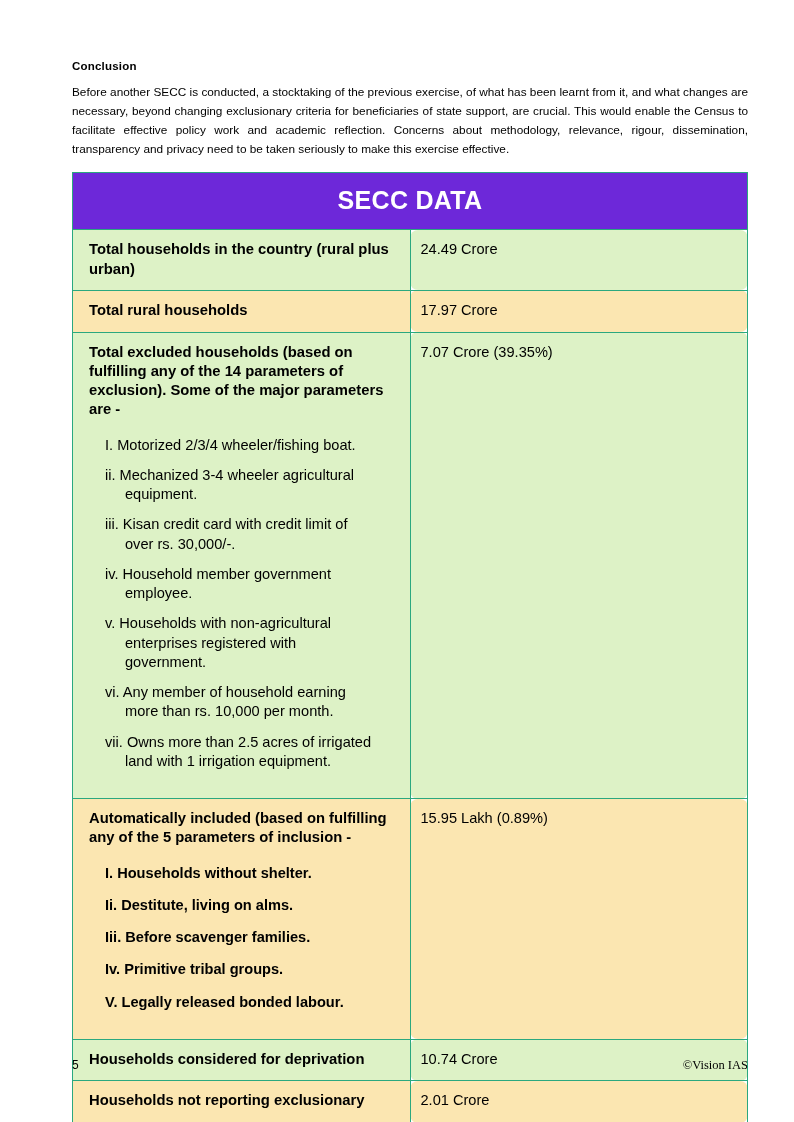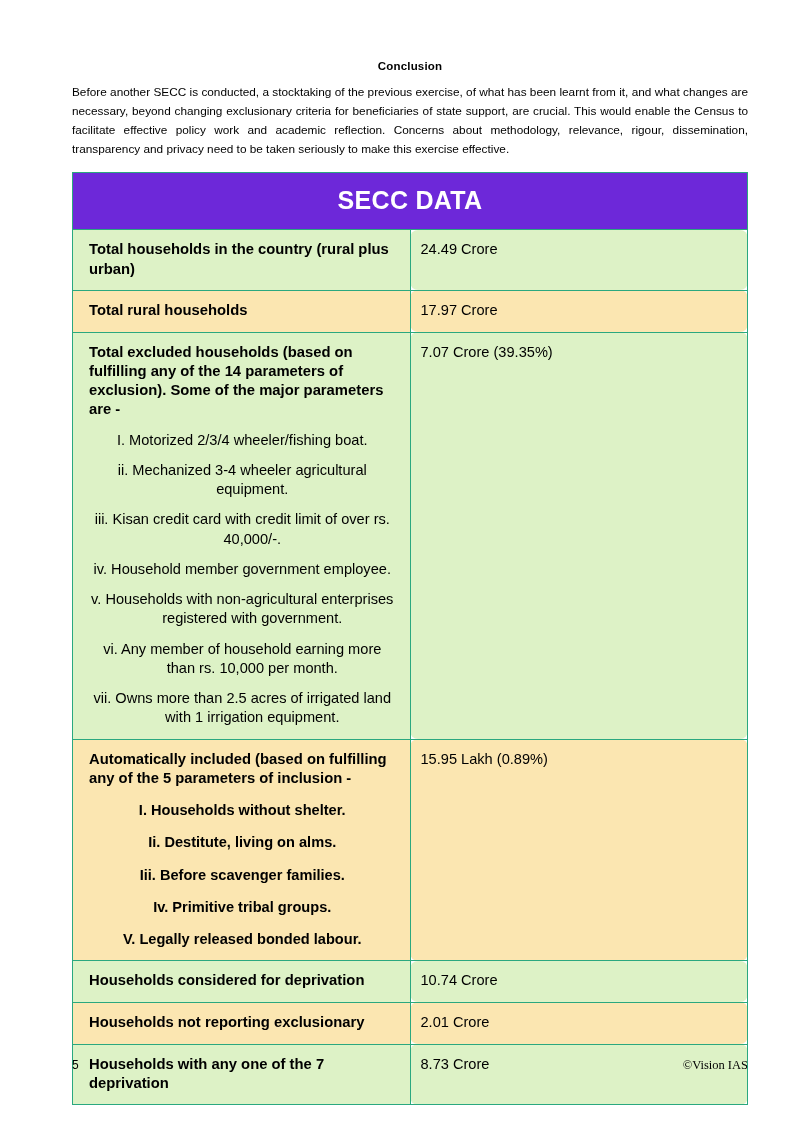--- a/index.html
+++ b/index.html
@@ -20,21 +20,20 @@
     width: 794px;
     height: 1122px;
     box-sizing: border-box;
     padding: 60px 46px 0 72px;
   }
   .section-heading {
     font-size: 11.5px;
     font-weight: bold;
     letter-spacing: 0.2px;
     margin: 0 0 11px 0;
-    text-align: center;
   }
   .intro-para {
     font-size: 11.8px;
     line-height: 1.62;
     text-align: justify;
     margin: 0 0 13px 0;
     padding-right: 0px;
   }
   
   .secc-table {
@@ -72,24 +71,23 @@
   .row-green td { background: #ddf2c6; }
   .row-cream td { background: #fbe6b1; }
 
   .lbl-bold {
     font-size: 14.8px;
     font-weight: bold;
     line-height: 1.3;
     margin: 0;
   }
   .sub-list {
-    margin: 0;
+    margin: 16px;
     padding: 0;
     list-style: none;
-    text-align: center;
   }
   .sub-list li {
     font-size: 14.6px;
     line-height: 1.32;
     margin-top: 11px;
     padding-left: 20px;
     text-indent: -20px;
   }
   .sub-list.bold li {
     font-weight: bold;
@@ -160,21 +158,21 @@
         </td>
         <td class="val">17.97 Crore</td>
       </tr>
 
       <tr class="row-green">
         <td class="lbl lbl-tall">
           <p class="lbl-bold">Total excluded households (based on fulfilling any of the 14 parameters of exclusion). Some of the major parameters are -</p>
           <ul class="sub-list">
             <li>I. Motorized 2/3/4 wheeler/fishing boat.</li>
             <li>ii. Mechanized 3-4 wheeler agricultural equipment.</li>
-            <li>iii. Kisan credit card with credit limit of over rs. 40,000/-.</li>
+            <li>iii. Kisan credit card with credit limit of over rs. 30,000/-.</li>
             <li>iv. Household member government employee.</li>
             <li>v. Households with non-agricultural enterprises registered with government.</li>
             <li>vi. Any member of household earning more than rs. 10,000 per month.</li>
             <li>vii. Owns more than 2.5 acres of irrigated land with 1 irrigation equipment.</li>
           </ul>
         </td>
         <td class="val">7.07 Crore (39.35%)</td>
       </tr>
 
       <tr class="row-cream">

